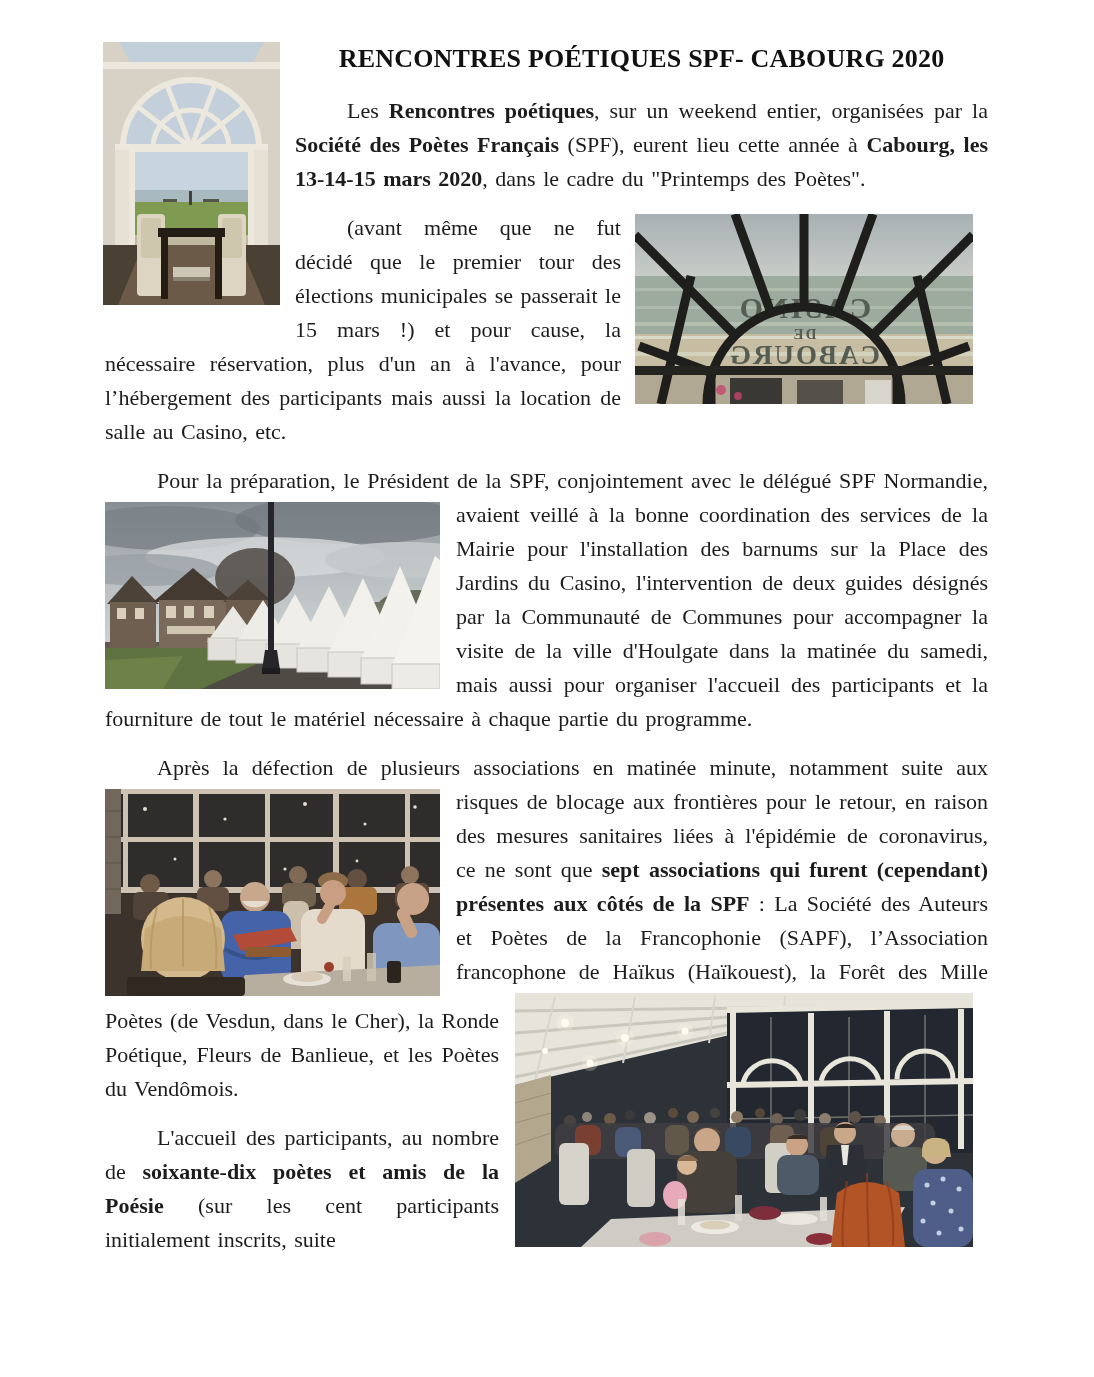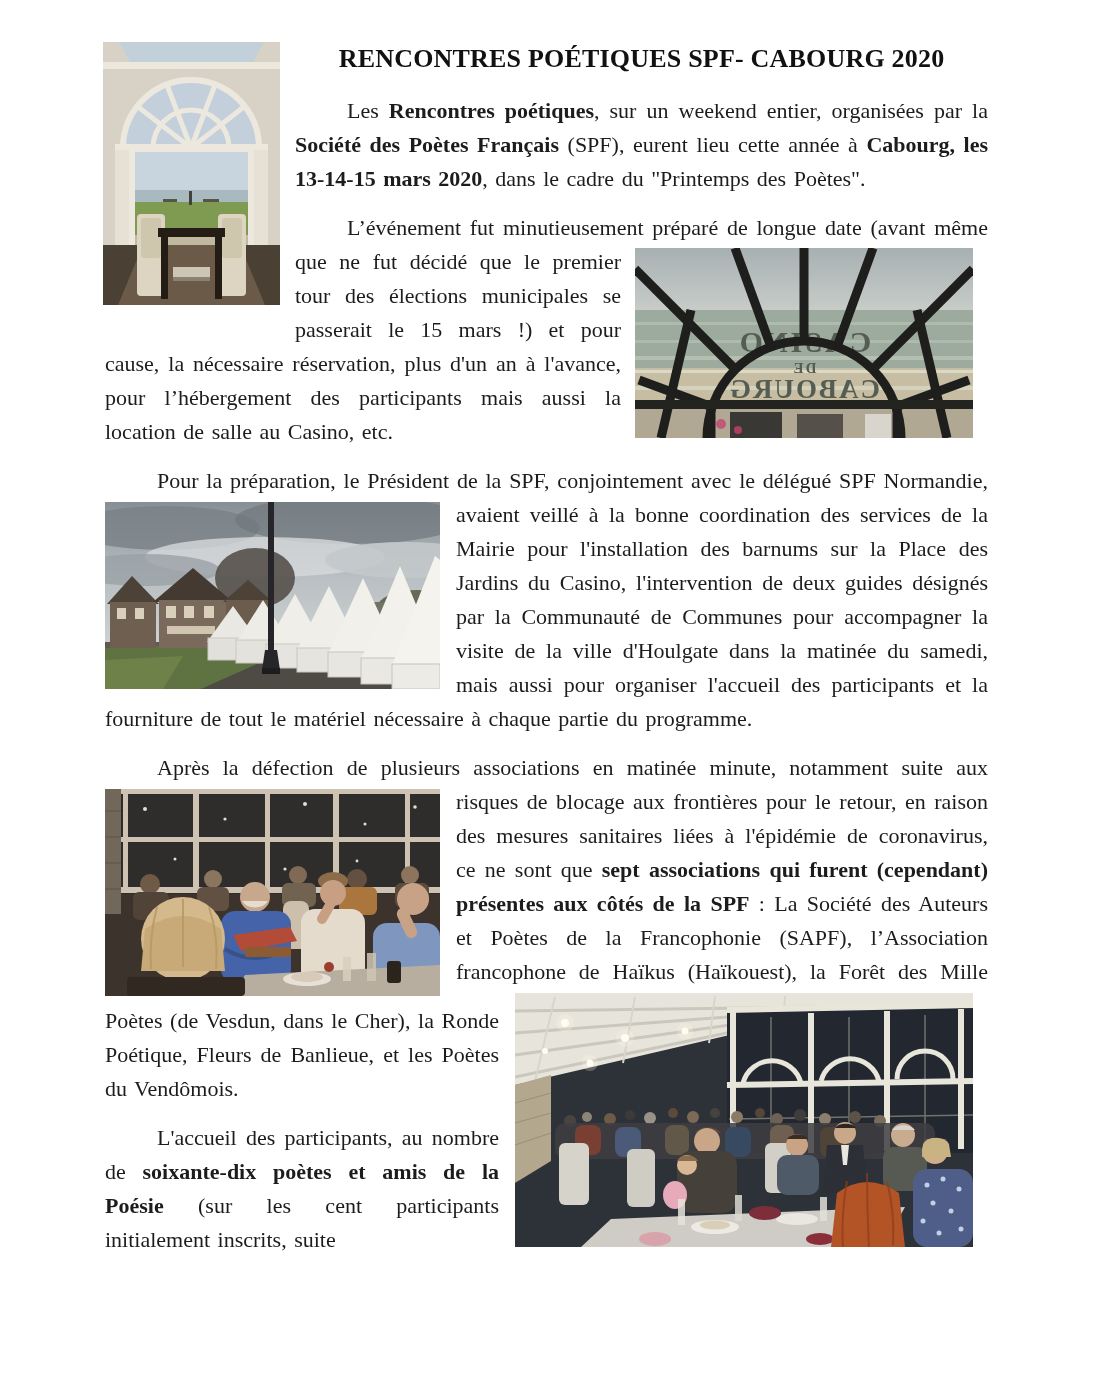--- a/index.html
+++ b/index.html
@@ -68,21 +68,21 @@
       <rect x="112" y="195" width="7" height="62" fill="#241d15"></rect>
       <rect x="70" y="225" width="37" height="10" fill="#cdc6b4"></rect>
       <rect x="70" y="235" width="37" height="4" fill="#8a8272"></rect>
     </svg>
   </span>
 
   <h1 class="doc-title">RENCONTRES POÉTIQUES SPF- CABOURG 2020</h1>
 
   <p class="para"><span>Les </span><b>Rencontres poétiques</b><span>, sur un weekend entier, organisées par la </span><b>Société des Poètes Français</b><span> (SPF), eurent lieu cette année à </span><b>Cabourg, les 13-14-15 mars 2020</b><span>, dans le cadre du "Printemps des Poètes".</span></p>
 
-  <p class="para"><span>L’événement fut minutieusement préparé de longue date </span><span class="ph ph2">
+  <p class="para"><span class="ph ph2">
     <svg viewBox="0 0 338 190">
       <defs>
         <linearGradient id="gsky2" x1="0" y1="0" x2="0" y2="1">
           <stop offset="0" stop-color="#a7b0b2"></stop>
               <stop offset="1" stop-color="#c8cdc9"></stop>
         </linearGradient>
       </defs>
       <rect width="338" height="64" fill="url(#gsky2)"></rect>
       <rect y="62" width="338" height="60" fill="#9dab9f"></rect>
       <rect y="74" width="338" height="3" fill="#b7c2b4" opacity="0.7"></rect>

